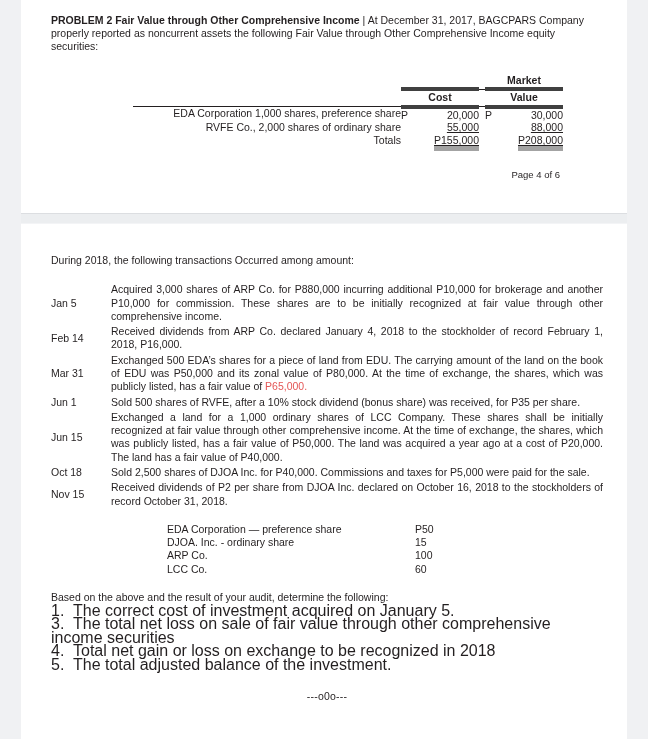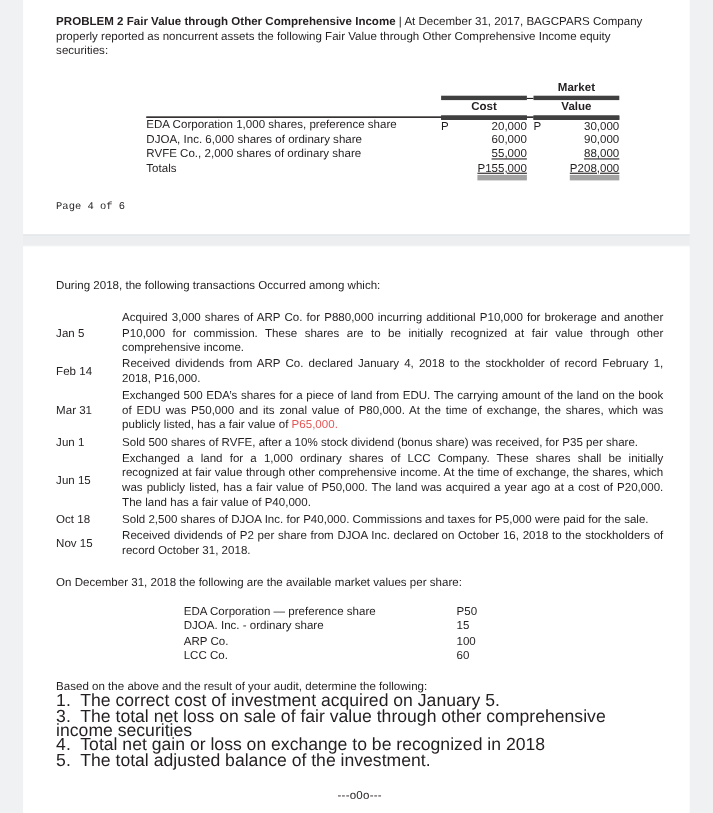--- a/index.html
+++ b/index.html
@@ -80,41 +80,40 @@
     width: 6px;
   }
   table.sec-table th.lead-head {
     border-bottom: 1px solid #231f20;
   }
   table.sec-table td {
     padding: 0;
     white-space: nowrap;
     vertical-align: top;
   }
-  td.desc { text-align: left; padding-right: 8px; }
+  td.desc { text-align: right; padding-right: 8px; }
   td.amt {
     text-align: right;
     padding-left: 6px;
   }
   td.amt .cur {
     float: left;
   }
   .u-single { text-decoration: underline; }
   .u-double {
     border-bottom: 5px solid #a3a3a3;
     display: inline-block;
     text-decoration: underline;
     line-height: 11px;
   }
   .page-num {
     font-size: 9.5px;
-    text-align: left;
+    text-align: right;
     margin-top: 18px;
     padding-right: 28px;
-    font-family: Liberation Mono, monospace;
   }
 
   
   .txn-intro { margin-bottom: 16px; }
   table.txn {
     border-collapse: collapse;
     width: 100%;
     font-size: 10.5px;
     line-height: 13.3px;
   }
@@ -190,26 +189,20 @@
           <th class="spacer-head"></th>
           <th class="col-head">Value</th>
         </tr>
       </thead>
       <tbody id="sec-body">
           <tr>
             <td class="desc">EDA Corporation 1,000 shares, preference share</td>
             <td class="amt"><span class="cur">P</span><span>20,000</span></td>
             <td></td>
             <td class="amt"><span class="cur">P</span><span>30,000</span></td>
-          </tr>
-          <tr>
-            <td class="desc">DJOA, Inc. 6,000 shares of ordinary share</td>
-            <td class="amt"><span>60,000</span></td>
-            <td></td>
-            <td class="amt"><span>90,000</span></td>
           </tr>
           <tr>
             <td class="desc">RVFE Co., 2,000 shares of ordinary share</td>
             <td class="amt"><span class="u-single">55,000</span></td>
             <td></td>
             <td class="amt"><span class="u-single">88,000</span></td>
           </tr>
           <tr>
             <td class="desc">Totals</td>
             <td class="amt"><span class="u-double">P155,000</span></td>
@@ -220,21 +213,21 @@
     </table>
   </div>
 
   <div class="page-num">Page 4 of 6</div>
 </div>
 
 <div class="page-gap"></div>
 
 <div class="page page-two">
 
-  <p class="lead txn-intro">During 2018, the following transactions Occurred among which:</p>
+  <p class="lead txn-intro">During 2018, the following transactions Occurred among amount:</p>
 
   <table class="txn">
     <tbody id="txn-body">
         <tr>
           <td class="txn-date">Jan 5</td>
           <td class="txn-desc"><span>Acquired 3,000 shares of ARP Co. for P880,000 incurring additional P10,000 for brokerage and another P10,000 for commission. These shares are to be initially recognized at fair value through other comprehensive income.</span></td>
         </tr>
         <tr>
           <td class="txn-date">Feb 14</td>
           <td class="txn-desc"><span>Received dividends from ARP Co. declared January 4, 2018 to the stockholder of record February 1, 2018, P16,000.</span></td>
@@ -255,21 +248,20 @@
           <td class="txn-date">Oct 18</td>
           <td class="txn-desc"><span>Sold 2,500 shares of DJOA Inc. for P40,000. Commissions and taxes for P5,000 were paid for the sale.</span></td>
         </tr>
         <tr>
           <td class="txn-date">Nov 15</td>
           <td class="txn-desc"><span>Received dividends of P2 per share from DJOA Inc. declared on October 16, 2018 to the stockholders of record October 31, 2018.</span></td>
         </tr>
       </tbody>
   </table>
 
-  <p class="lead mv-intro">On December 31, 2018 the following are the available market values per share:</p>
 
   <table class="mv">
     <tbody id="mv-body">
         <tr>
           <td class="mv-name">EDA Corporation — preference share</td>
           <td class="mv-val">P50</td>
         </tr>
         <tr>
           <td class="mv-name">DJOA. Inc. - ordinary share</td>
           <td class="mv-val">15</td>

